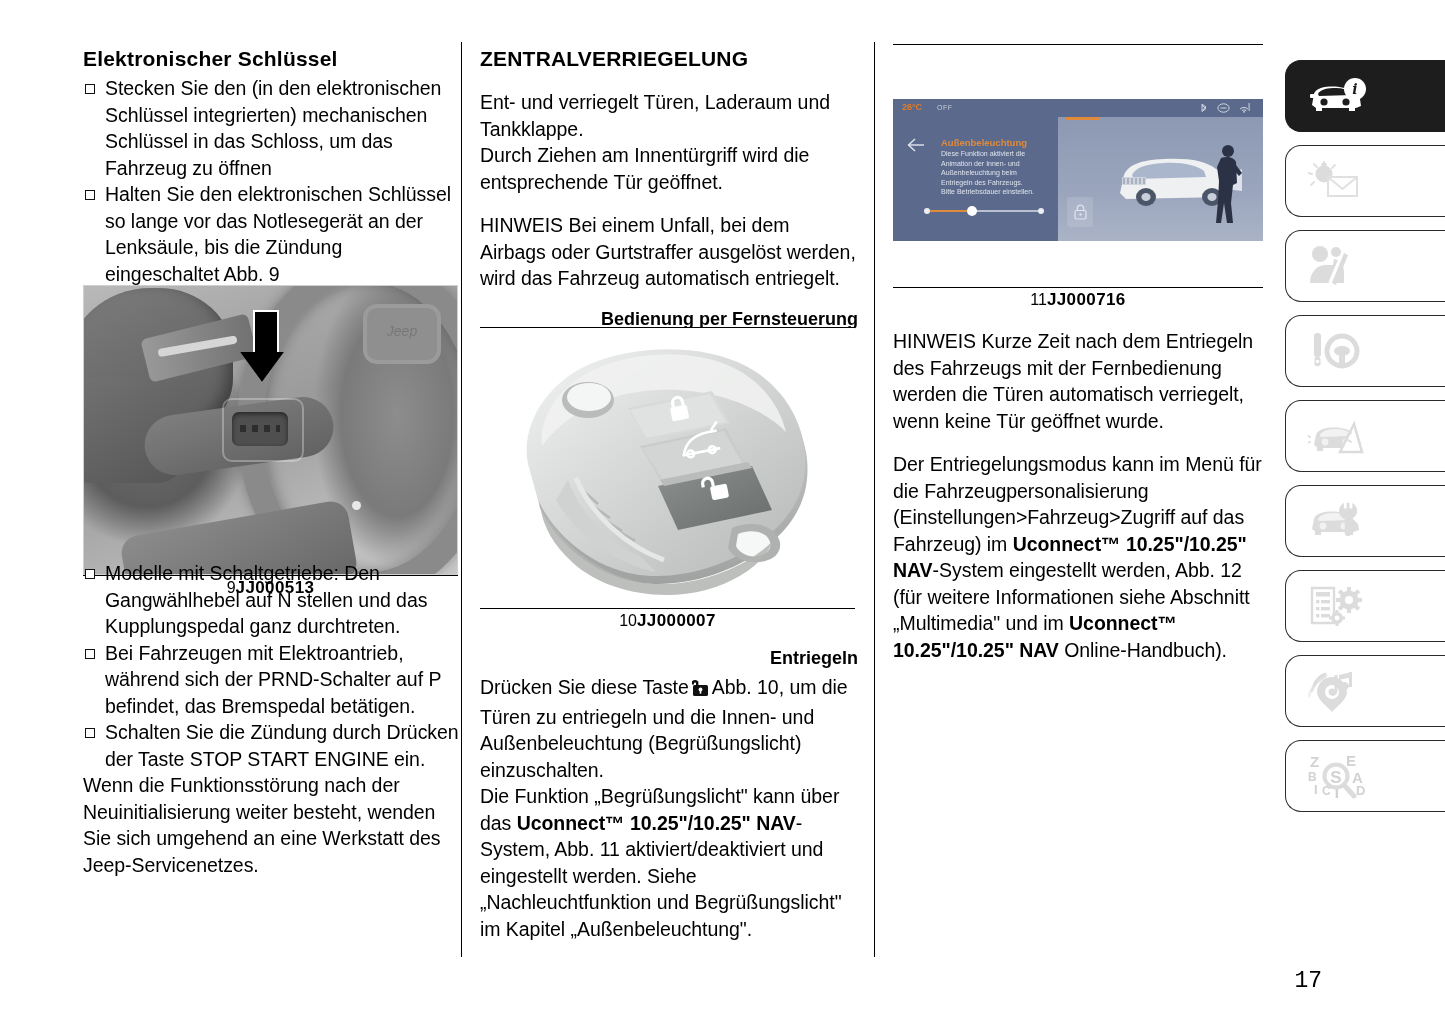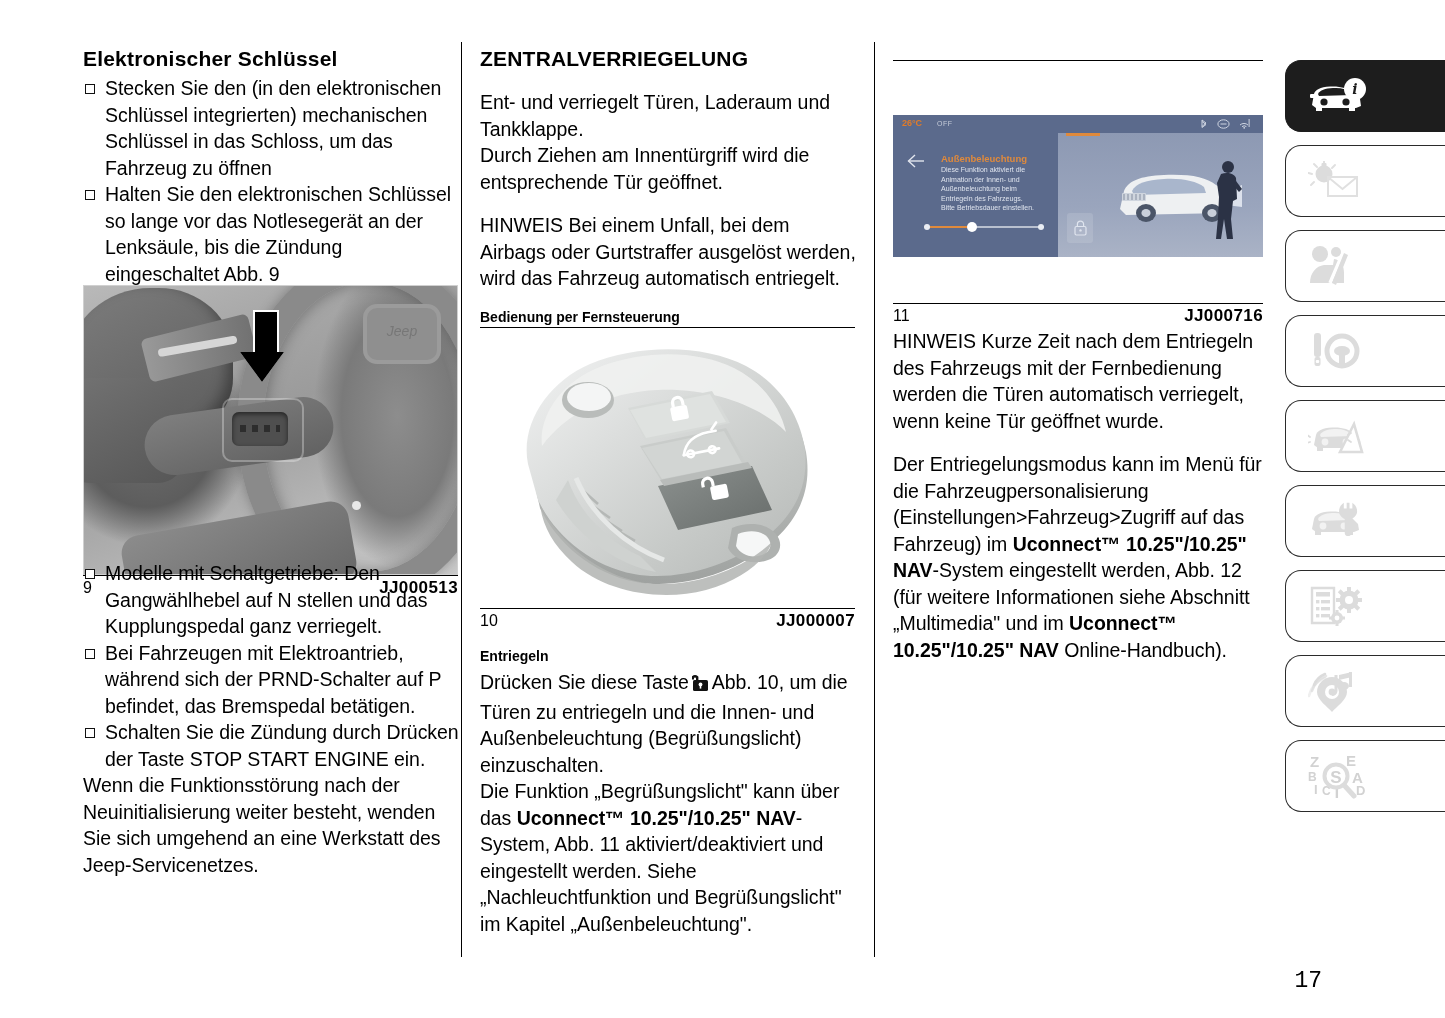--- a/index.html
+++ b/index.html
@@ -28,21 +28,22 @@
     line-height:26.5px;
     letter-spacing:-0.05px;
   }
   .h-section{
     font-weight:bold;
     font-size:21px;
     letter-spacing:0.2px;
   }
   .h-sub{
     font-weight:bold;
-    font-size:14px;
+    font-size:18px;
+    text-align:right;
   }
   b{font-weight:bold;}
 
   
   ul.sq{list-style:none;margin:0;padding:0;}
   ul.sq li{
     position:relative;
     padding-left:22px;
   }
   ul.sq li:before{
@@ -55,21 +56,21 @@
   }
 
   p{margin:0;}
   .gap{height:17px;}
 
   
   .fig{position:absolute;}
   .fig-img{background:#e9e9e9;overflow:hidden;position:relative;}
   .fig-rule{border-top:1.3px solid #000;width:100%;}
   .fig-cap{
-    display:flex;justify-content:space-between;align-items:baseline;
+    display:flex;justify-content:center;align-items:baseline;
     font-size:16px;
     padding-top:2px;
   }
   .fig-cap .code{font-weight:bold;font-size:17px;letter-spacing:0.4px;}
 
   
   .dash{width:100%;height:100%;
     background:
       radial-gradient(ellipse 40% 55% at 17% 52%, #6e6e6e 0%, #5d5d5d 45%, rgba(93,93,93,0) 70%),
       radial-gradient(ellipse 30% 70% at 84% 45%, #8d8d8d 0%, #7a7a7a 50%, rgba(122,122,122,0) 75%),
@@ -242,21 +243,21 @@
       </div>
       <div class="fig-rule"></div>
       <div class="fig-cap">
         <span>9</span>
         <span class="code">JJ000513</span>
       </div>
     </div>
 
     <div style="position:absolute;top:560px;left:0;width:378px;">
       <ul class="sq body-text">
-        <li>Modelle mit Schaltgetriebe: Den Gangwählhebel auf N stellen und das Kupplungspedal ganz verriegelt.</li>
+        <li>Modelle mit Schaltgetriebe: Den Gangwählhebel auf N stellen und das Kupplungspedal ganz durchtreten.</li>
         <li>Bei Fahrzeugen mit Elektroantrieb, während sich der PRND-Schalter auf P befindet, das Bremspedal betätigen.</li>
         <li>Schalten Sie die Zündung durch Drücken der Taste STOP START ENGINE ein.</li>
       </ul>
       <p class="body-text">Wenn die Funktionsstörung nach der Neuinitialisierung weiter besteht, wenden Sie sich umgehend an eine Werkstatt des Jeep-Servicenetzes.</p>
     </div>
   </div>
 
   <div class="col col2">
 
     <div style="position:absolute;top:47px;left:0;width:378px;">
@@ -366,21 +367,21 @@
             </svg></span><span>Abb. 10, um die Türen zu entriegeln und die Innen- und Außenbeleuchtung (Begrüßungslicht) einzuschalten.</span>
       </p>
       <p class="body-text">
         <span>Die Funktion „Begrüßungslicht" kann über das </span><b>Uconnect™ 10.25"/10.25" NAV</b><span>-System, Abb. 11 aktiviert/deaktiviert und eingestellt werden. Siehe „Nachleuchtfunktion und Begrüßungslicht" im Kapitel „Außenbeleuchtung".</span>
       </p>
     </div>
   </div>
 
   <div class="col col3">
 
-    <div class="fig" style="top:44px;left:0;width:370px;margin-top:16px;">
+    <div class="fig" style="top:44px;left:0;width:370px;">
       <div class="fig-rule"></div>
       <div class="fig-img" style="width:370px;height:142px;margin-top:54px;background:#fff;">
         <div class="uc">
           <div class="uc-status"></div>
           <div class="uc-temp">26°C</div>
           <div class="uc-off">OFF</div>
           <div class="uc-icons">
             <span>
               <svg width="8" height="11" viewBox="0 0 8 11">
                   <path d="M2 2 L6 5 L2 8.5 M2 2 V9.5 L6 6.5 L2 3.5" fill="none" stroke="#cfd5e2" stroke-width="1"></path>

